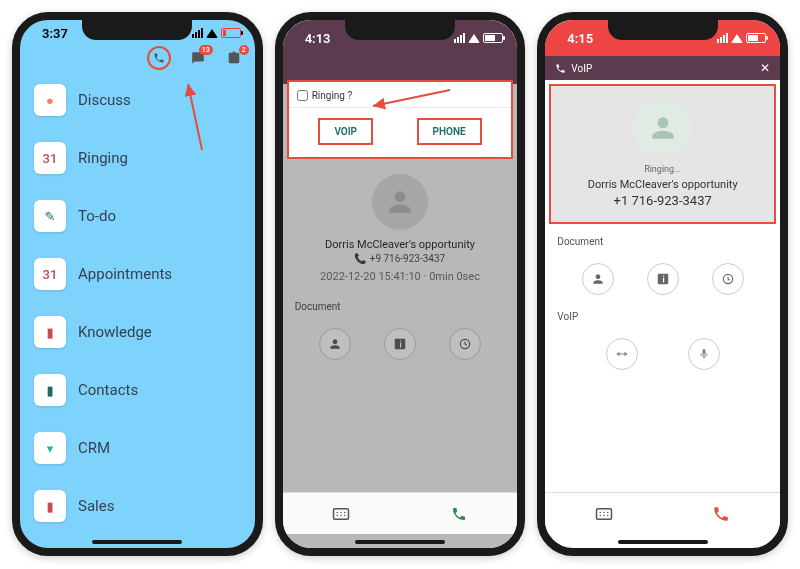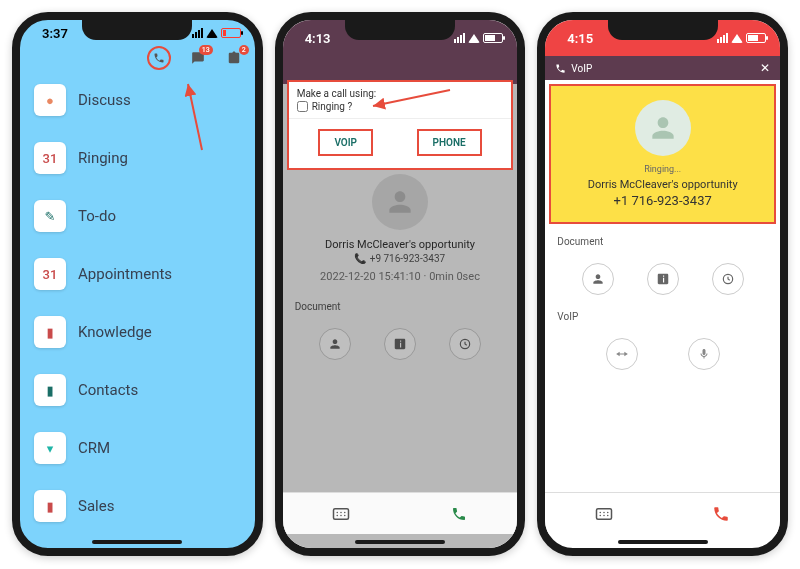--- a/index.html
+++ b/index.html
@@ -121,21 +121,21 @@
   .circle-row{display:flex;justify-content:space-around;padding:8px 20px;}
   .circle-btn{width:32px;height:32px;border:1px solid #ccc;border-radius:50%;display:flex;align-items:center;justify-content:center;background:#fff;}
   .bottom-bar{position:absolute;bottom:14px;left:0;right:0;height:42px;border-top:1px solid #ddd;display:flex;background:#fafafa;}
   .bb-half{flex:1;display:flex;align-items:center;justify-content:center;}
   
   
   .p3{background:#fff;}
   .p3 .status-bar{background:#ef4444;color:#fff;}
   .voip-bar{background:#5d3b4f;color:#fff;display:flex;align-items:center;justify-content:space-between;padding:0 10px;height:24px;font-size:10px;}
   .voip-bar .left{display:flex;align-items:center;gap:5px;}
-  .green-card{margin:4px;border:2px solid #e74c3c;background:#fde047;padding:14px 8px;text-align:center;}
+  .green-card{margin:4px;border:2px solid #e74c3c;background:#e5e5e5;padding:14px 8px;text-align:center;}
   .green-card .avatar-circle{background:#e0ece3;}
   .ring-txt{font-size:9px;color:#666;margin-bottom:4px;}
   .gc-title{font-size:11px;color:#333;margin-bottom:2px;}
   .gc-phone{font-size:13px;color:#333;}
   .p3-section{padding:8px 12px;font-size:10px;color:#555;}
   .p3 .bottom-bar{background:#fff;}
   .hang{color:#e74c3c;}
 </style>
 </head>
 <body>
@@ -269,21 +269,20 @@
           <svg width="14" height="14" viewBox="0 0 24 24">
             <circle cx="12" cy="12" r="8" fill="none" stroke="#666" stroke-width="2"></circle>
             <path d="M12 8v4l3 2" stroke="#666" stroke-width="2" fill="none"></path>
           </svg>
         </div>
     </div>
   </div>
 
   <div class="dialog">
     <div class="dialog-head">
-      <div>Make a call using:</div>
       <label>
         <input type="checkbox" style="">
         <span>Ringing ?</span>
       </label>
       <svg class="dialog-arrow" width="90" height="30">
         <defs>
             <marker id="ah2" markerWidth="8" markerHeight="8" refX="6" refY="3" orient="auto">
               <path d="M0,0 L6,3 L0,6 Z" fill="#e74c3c"></path>
             </marker>
           </defs>

